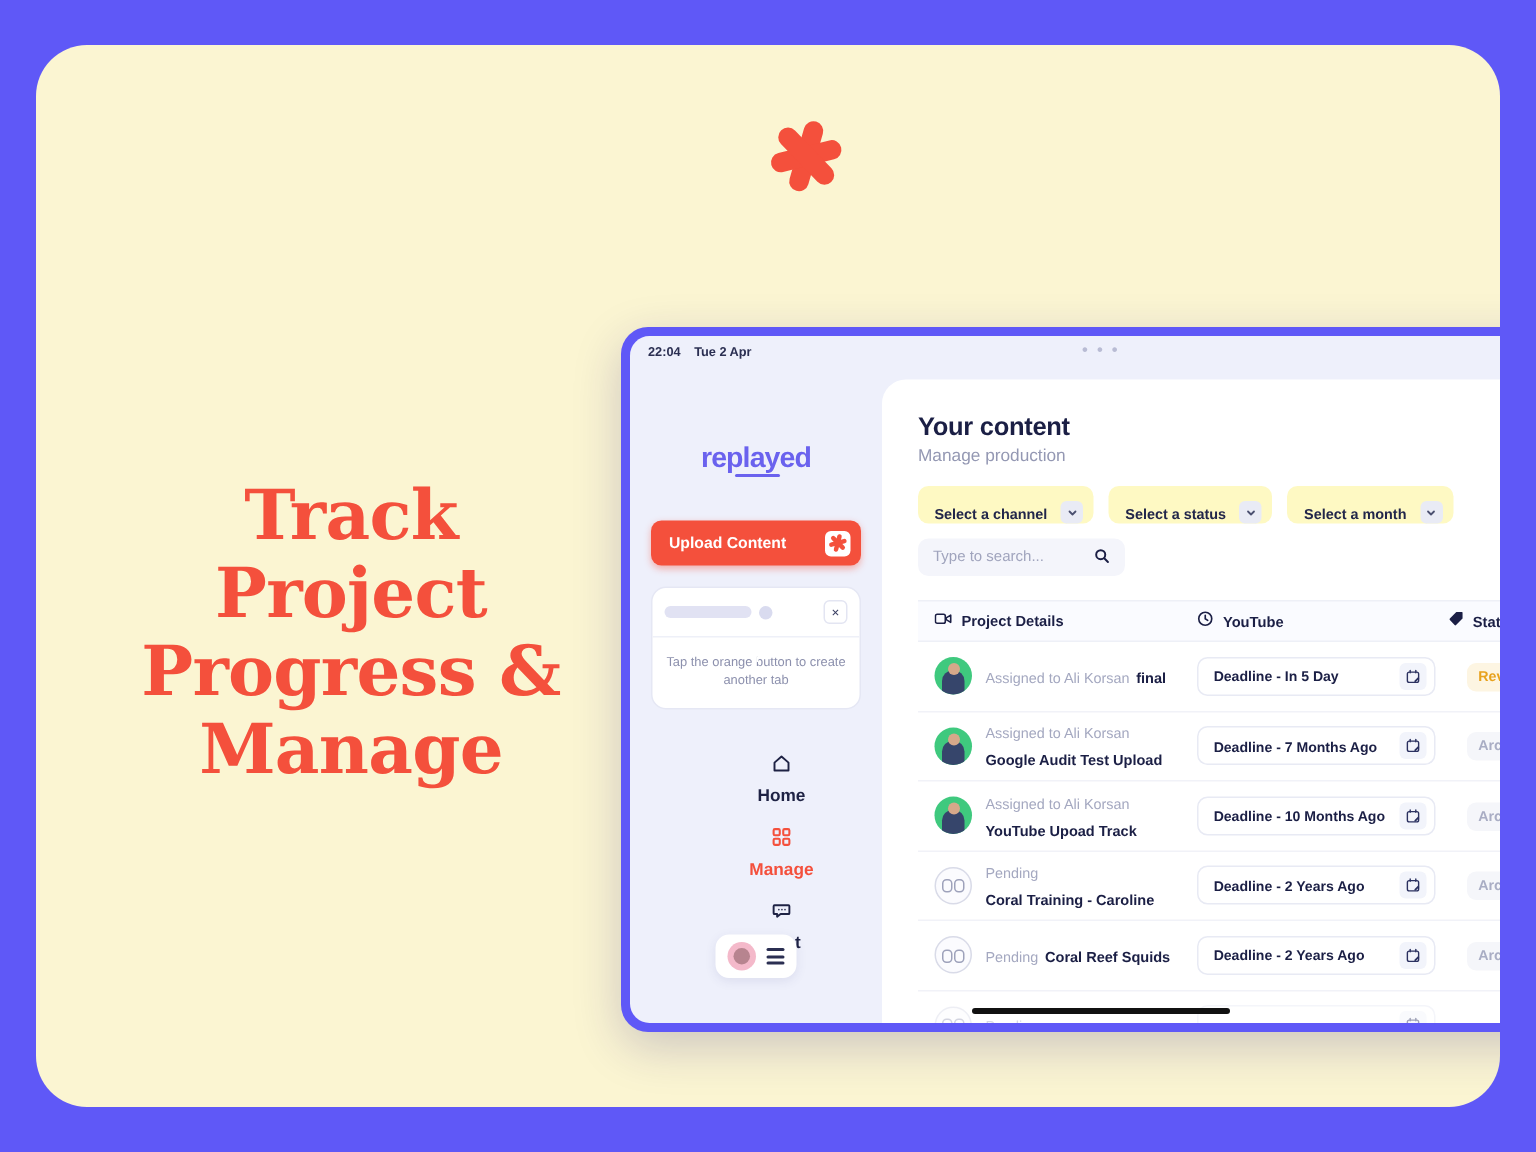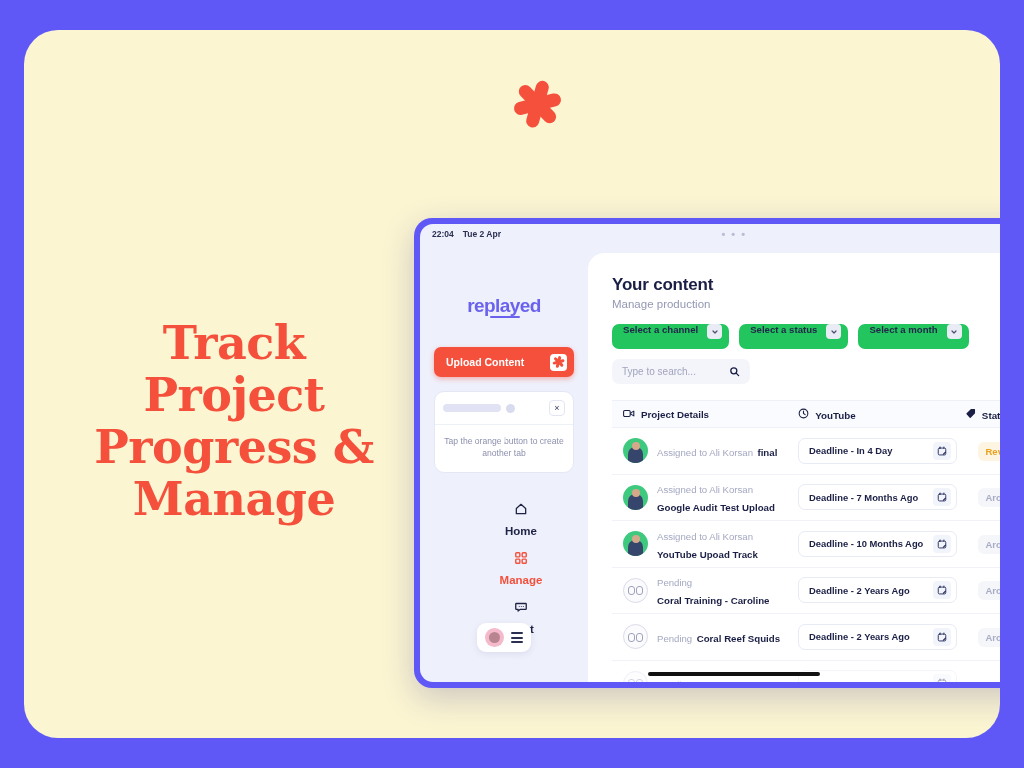--- a/index.html
+++ b/index.html
@@ -255,23 +255,23 @@
   #page-sub {
     margin-top: 3px;
     font-size: 11.5px; color: #9498b3;
   }
   #filters {
     margin-top: 14px;
     display: flex; gap: 10px;
   }
   .filter-chip {
     height: 25px;
-    background: #22c55e;
+    background: #fef9c3;
     border-radius: 7px;
-    display: flex; align-items: flex-start;
+    display: flex; align-items: flex-end;
     gap: 9px;
     padding: 0 7px 0 11px;
     font-size: 9.6px; font-weight: bold;
     color: #222murk;
     color: #232murk;
     color: #22264a;
     white-space: nowrap;
     cursor: pointer;
   }
   .chip-caret {
@@ -590,21 +590,21 @@
               <div class="trow">
                 <div class="cell-project">
                   <span class="row-thumb thumb-person"></span>
                   <span class="row-texts">
                     <span class="row-assign">Assigned to Ali Korsan</span>
                     <span class="row-title">final</span>
                   </span>
                 </div>
                 <div class="cell-deadline">
                   <div class="deadline-box">
-                    <span class="deadline-label">Deadline - In 4 Day</span>
+                    <span class="deadline-label">Deadline - In 5 Day</span>
                     <span class="cal-ico">
                       <svg viewBox="0 0 16 16" width="10" height="10" fill="none" stroke="#2b3160" stroke-width="1.5" stroke-linecap="round" stroke-linejoin="round">
                         <rect x="2" y="3.3" width="12" height="11" rx="2"></rect>
                           <path d="M5 1.6 V4"></path>
                           <path d="M11 1.6 V4"></path>
                           <path d="M9.5 12.5 l3.8 -3.8 1.4 1.4 -3.8 3.8 h-1.4 z" fill="#2b3160" stroke="none"></path>
                       </svg>
                     </span>
                   </div>
                 </div>

